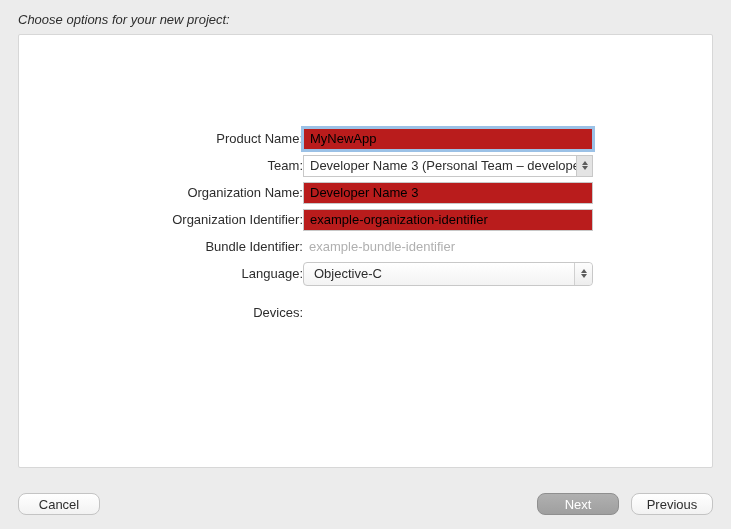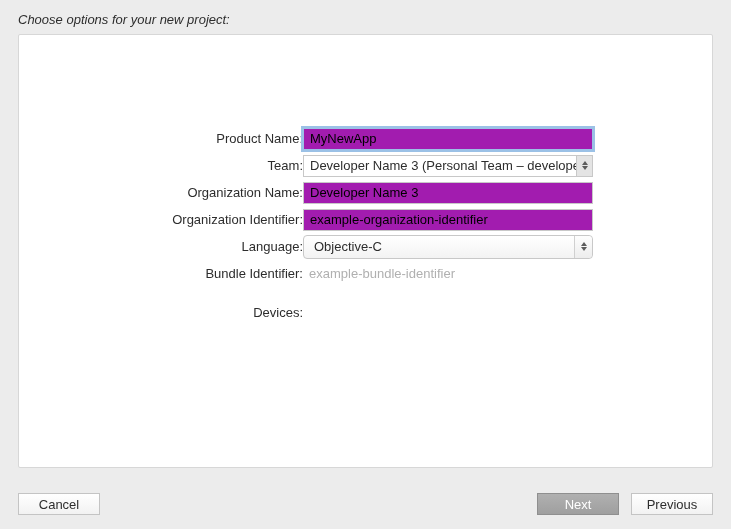--- a/index.html
+++ b/index.html
@@ -46,21 +46,21 @@
     text-align: right;
     color: #2d2d2d;
   }
   .form-control { width: 290px; }
   .text-input {
     width: 290px; height: 22px;
     border: 1px solid #c8c8c8;
     border-radius: 0;
     padding: 2px 6px;
     font-family: inherit; font-size: 13px;
-    background: #a21caf;
+    background: #b91c1c;
     outline: none;
   }
   .text-input.focused {
     outline: 3px solid #9bc1e6;
     outline-offset: -1px;
     border-color: #88a9d2;
   }
   .readonly-text {
     color: #b0b0b0;
     padding-left: 6px;
@@ -118,21 +118,21 @@
     display: flex; align-items: center;
     padding: 0 18px;
     background: #ececec;
   }
   .footer-spacer { flex: 1; }
   .btn {
     height: 22px;
     min-width: 82px;
     padding: 0 12px;
     border: 1px solid #c4c4c4;
-    border-radius: 0;
+    border-radius: 8px;
     background: linear-gradient(#ffffff,#f2f2f2);
     font-family: inherit; font-size: 13px;
     color: #2d2d2d;
     display: flex; align-items: center; justify-content: center;
     margin-left: 12px;
     cursor: default;
   }
   .btn:first-child { margin-left: 0; }
   .btn.primary {
     background: linear-gradient(#b0b0b0,#9f9f9f);
@@ -180,39 +180,39 @@
       </div>
 
       <div class="form-row">
         <div class="form-label">Organization Identifier:</div>
         <div class="form-control">
           <input class="text-input" value="example-organization-identifier" style="">
         </div>
       </div>
 
       <div class="form-row">
+        <div class="form-label">Bundle Identifier:</div>
+        <div class="form-control">
+          <div class="readonly-text">example-bundle-identifier</div>
+        </div>
+      </div>
+
+      <div class="form-row">
         <div class="form-label">Language:</div>
         <div class="form-control">
           <div class="combo large">
             <div class="combo-value">Objective-C</div>
             <div class="combo-btn">
               <div class="chev up"></div>
                 <div class="chev down"></div>
             </div>
           </div>
         </div>
       </div>
 
-      <div class="form-row">
-        <div class="form-label">Bundle Identifier:</div>
-        <div class="form-control">
-          <div class="readonly-text">example-bundle-identifier</div>
-        </div>
-      </div>
-
       <div class="form-gap"></div>
 
       <div class="form-row">
         <div class="form-label">Devices:</div>
       </div>
 
 
     </div>
   </div>
 

